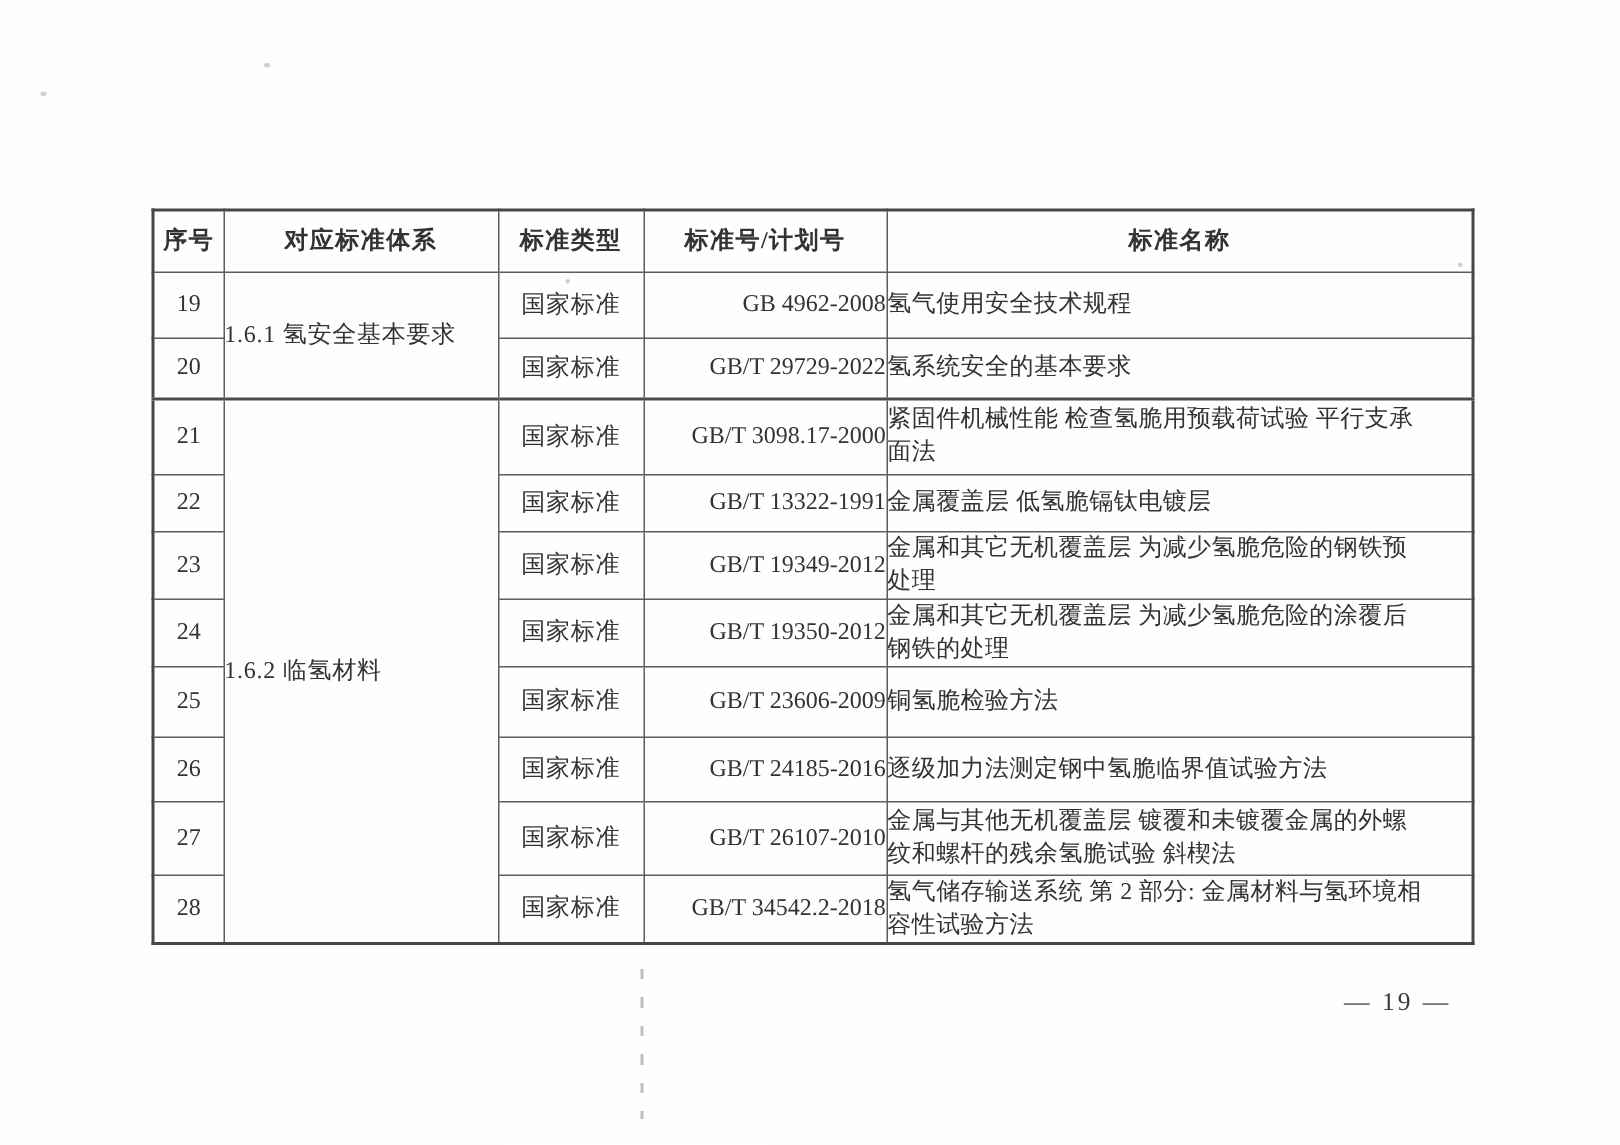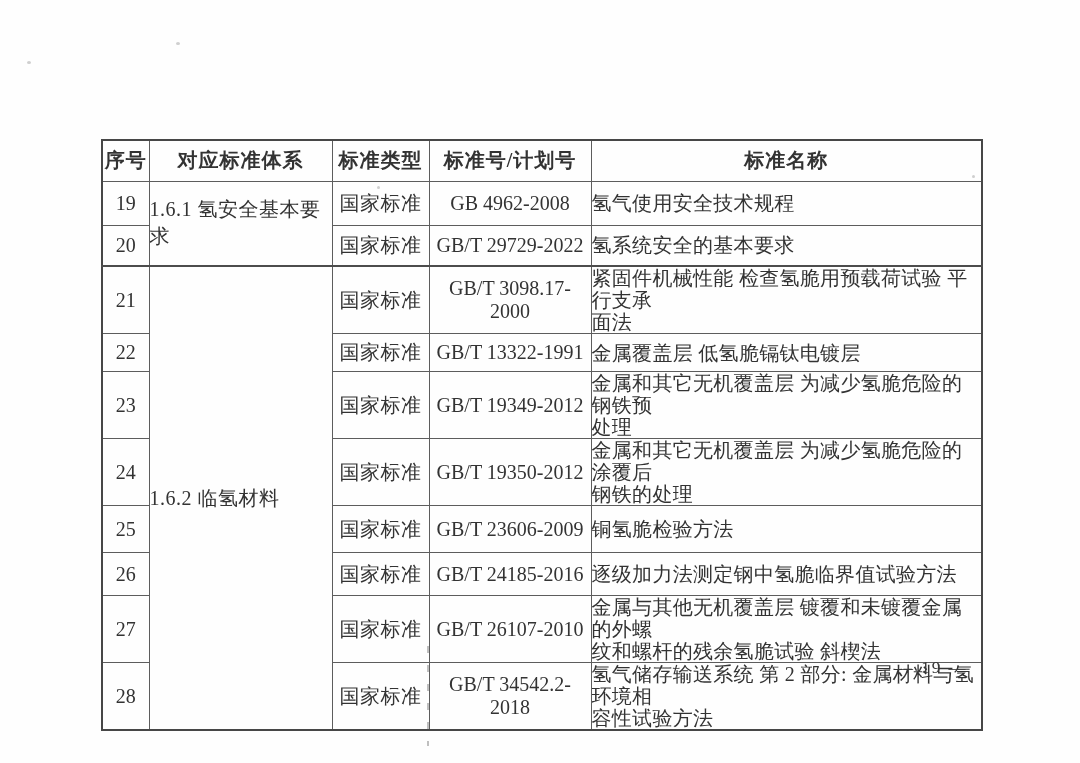--- a/index.html
+++ b/index.html
@@ -24,21 +24,21 @@
     top: 139px;
     width: 880px;
     border-collapse: collapse;
     table-layout: fixed;
     border: 2px solid #474747;
   }
   table.std-table td, table.std-table th {
     border: 1px solid #5d5d5d;
     padding: 0;
     vertical-align: middle;
-    font-size: 20px;
+    font-size: 16px;
     color: #333333;
     overflow: hidden;
   }
   th.hdr {
     font-weight: 700;
     text-align: center;
     font-size: 16px;
     color: #2b2b2b;
     letter-spacing: 1px;
   }
@@ -54,21 +54,21 @@
   tr.r27 { height: 49px; }
   tr.r28 { height: 46px; }
   tr.group-start td { border-top: 2px solid #4c4c4c; }
   td.c-no { text-align: center; font-size: 17px; }
   td.c-system {
     text-align: left;
     padding-left: 7px;
     letter-spacing: 0.5px;
   }
   td.c-type { text-align: center; letter-spacing: 0.5px; }
-  td.c-code { text-align: center; padding-left: 7px; font-size: 16.5px; }
+  td.c-code { text-align: right; padding-left: 7px; font-size: 16.5px; }
   td.c-name {
     text-align: left;
     padding: 2px 6px 2px 8px;
     line-height: 22px;
     white-space: pre-line;
     letter-spacing: 0.3px;
   }
   .page-number {
     position: absolute;
     left: 896px;

